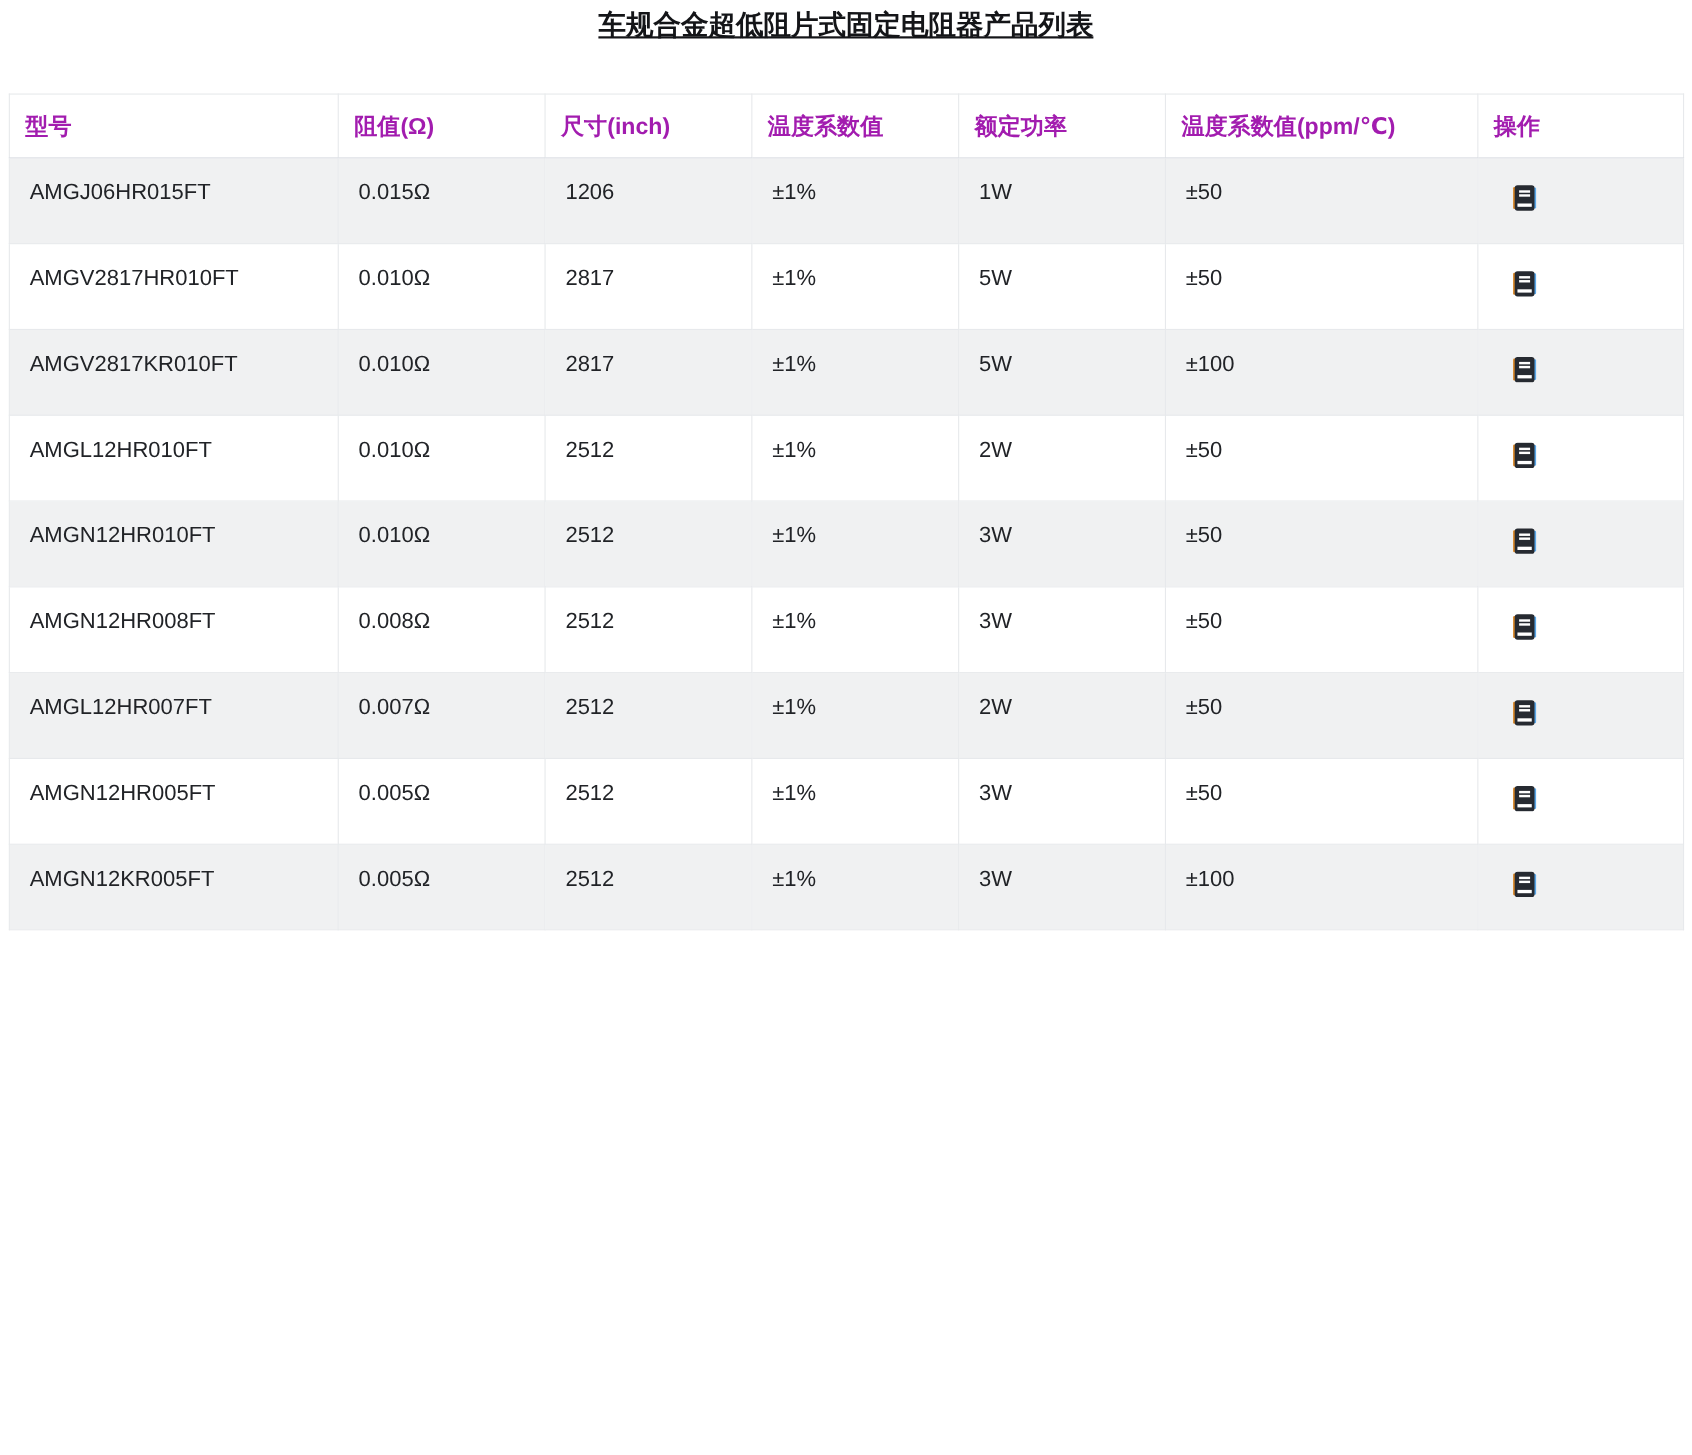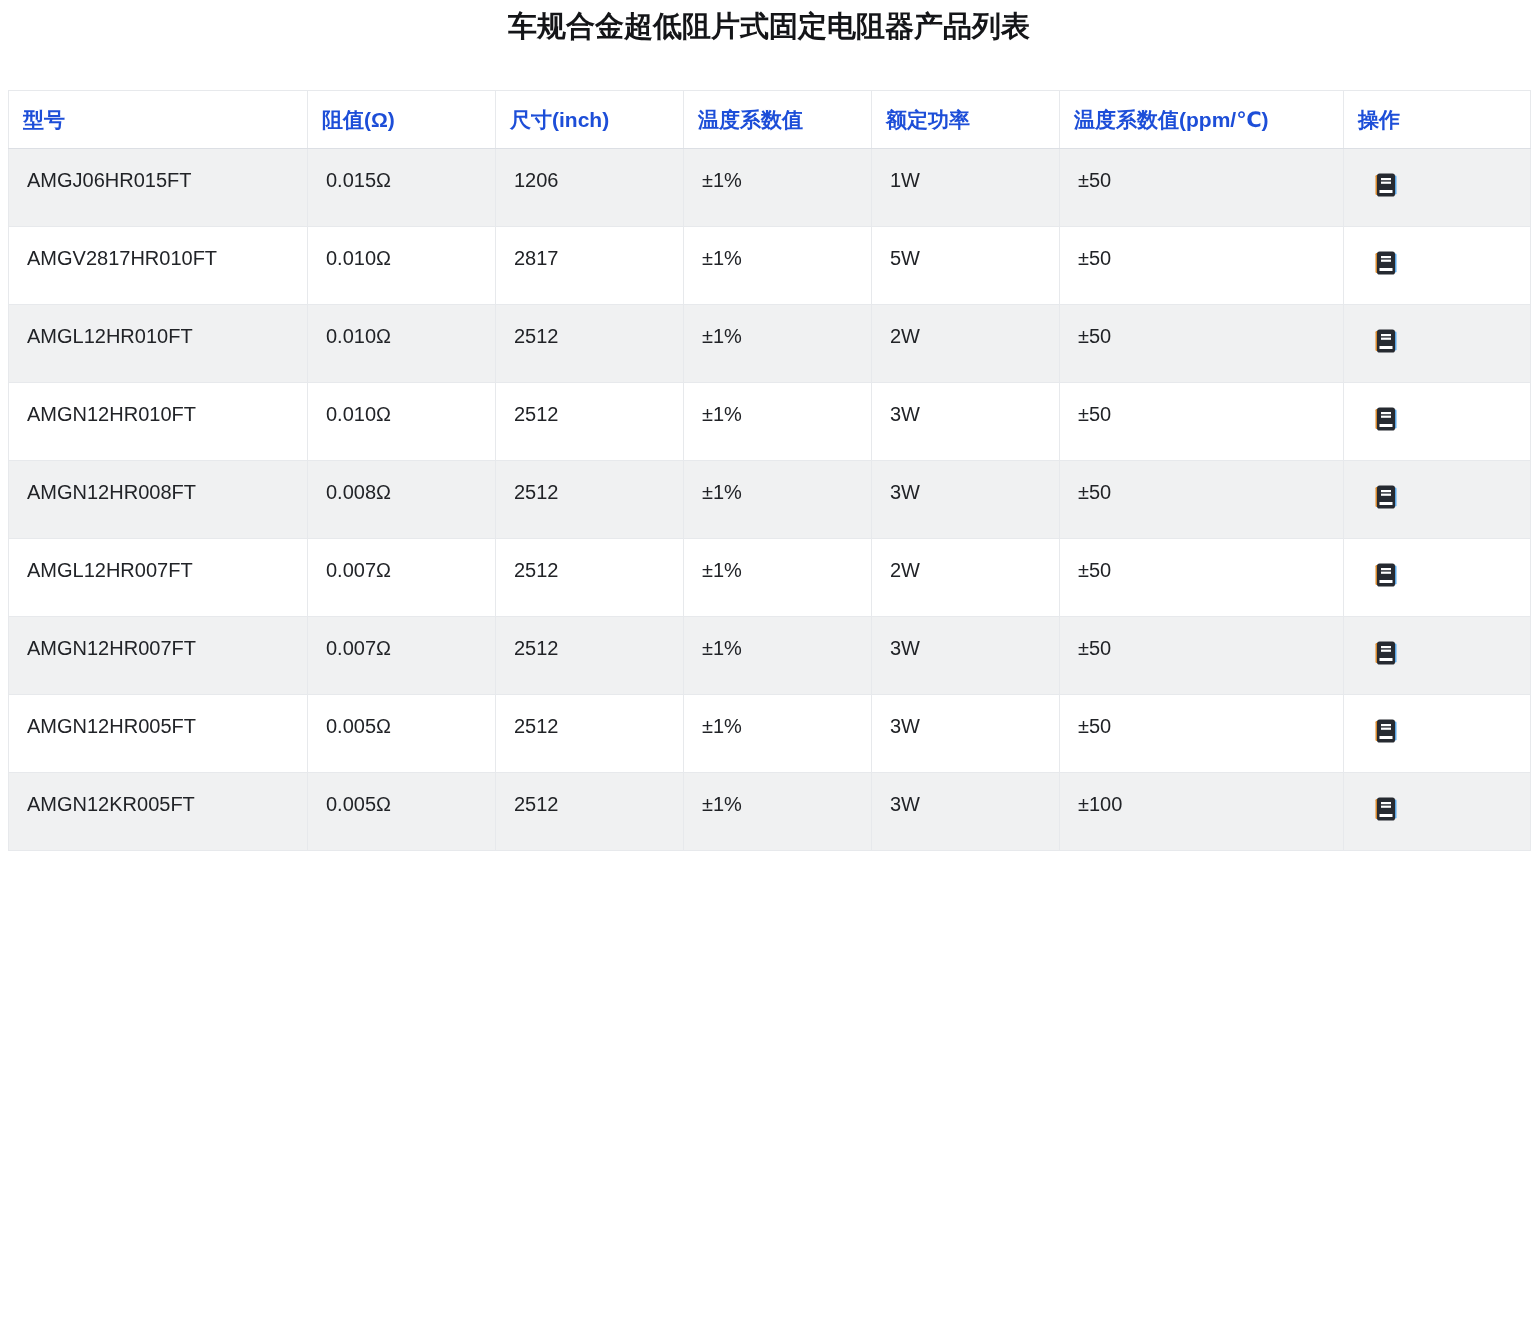--- a/index.html
+++ b/index.html
@@ -9,24 +9,25 @@
     font-family: "Liberation Sans", "DejaVu Sans", sans-serif;
     color: #212327;
   }
   .page {
     width: 1522px;
     padding: 6px 8px 0 8px;
   }
   .page-title {
     margin: 2px 0 0 0;
     text-align: center;
-    font-size: 29px;
+    font-size: 25px;
     line-height: 1.25;
     font-weight: bold;
     color: #141518;
+    text-decoration: underline;
   }
   .table-wrap {
     margin-top: 46px;
   }
   table.product-table {
     width: 100%;
     border-collapse: collapse;
     table-layout: fixed;
   }
   .product-table th,
@@ -37,21 +38,21 @@
     white-space: nowrap;
   }
   .product-table th {
     height: 58px;
     background: #ffffff;
     text-align: left;
     vertical-align: middle;
     padding: 0 10px 0 14px;
     font-size: 21px;
     font-weight: bold;
-    color: #1d4ed8;
+    color: #a21caf;
     border-bottom-color: #dcdfe4;
   }
   .product-table td {
     height: 78px;
     vertical-align: top;
     padding: 20px 10px 0 18px;
     font-size: 20px;
     font-weight: normal;
     color: #212327;
     background: #ffffff;
@@ -137,20 +138,40 @@
           <rect x="18.5" y="2.5" width="3" height="19" rx="1.2" fill="#5aa7e8"></rect>
           <rect x="2" y="0.5" width="18" height="23" rx="2.6" fill="#262a31"></rect>
           <rect x="6" y="5" width="10" height="2.2" fill="#ffffff"></rect>
           <rect x="6" y="8.6" width="10" height="2.2" fill="#ffffff"></rect>
           <rect x="4.5" y="17" width="13" height="3" fill="#ffffff"></rect>
         </svg>
       </button>
     </td>
   </tr>
           <tr>
+    <td>AMGV2817KR010FT</td>
+    <td>0.010Ω</td>
+    <td>2817</td>
+    <td>±1%</td>
+    <td>5W</td>
+    <td>±100</td>
+    <td class="op-cell">
+      <button class="doc-btn" type="button">
+        <svg width="22" height="24" viewBox="0 0 22 24" aria-hidden="true">
+          <rect x="0.5" y="2" width="3" height="20" rx="1.2" fill="#d9892c"></rect>
+          <rect x="18.5" y="2.5" width="3" height="19" rx="1.2" fill="#5aa7e8"></rect>
+          <rect x="2" y="0.5" width="18" height="23" rx="2.6" fill="#262a31"></rect>
+          <rect x="6" y="5" width="10" height="2.2" fill="#ffffff"></rect>
+          <rect x="6" y="8.6" width="10" height="2.2" fill="#ffffff"></rect>
+          <rect x="4.5" y="17" width="13" height="3" fill="#ffffff"></rect>
+        </svg>
+      </button>
+    </td>
+  </tr>
+          <tr>
     <td>AMGL12HR010FT</td>
     <td>0.010Ω</td>
     <td>2512</td>
     <td>±1%</td>
     <td>2W</td>
     <td>±50</td>
     <td class="op-cell">
       <button class="doc-btn" type="button">
         <svg width="22" height="24" viewBox="0 0 22 24" aria-hidden="true">
           <rect x="0.5" y="2" width="3" height="20" rx="1.2" fill="#d9892c"></rect>
@@ -202,40 +223,20 @@
         </svg>
       </button>
     </td>
   </tr>
           <tr>
     <td>AMGL12HR007FT</td>
     <td>0.007Ω</td>
     <td>2512</td>
     <td>±1%</td>
     <td>2W</td>
-    <td>±50</td>
-    <td class="op-cell">
-      <button class="doc-btn" type="button">
-        <svg width="22" height="24" viewBox="0 0 22 24" aria-hidden="true">
-          <rect x="0.5" y="2" width="3" height="20" rx="1.2" fill="#d9892c"></rect>
-          <rect x="18.5" y="2.5" width="3" height="19" rx="1.2" fill="#5aa7e8"></rect>
-          <rect x="2" y="0.5" width="18" height="23" rx="2.6" fill="#262a31"></rect>
-          <rect x="6" y="5" width="10" height="2.2" fill="#ffffff"></rect>
-          <rect x="6" y="8.6" width="10" height="2.2" fill="#ffffff"></rect>
-          <rect x="4.5" y="17" width="13" height="3" fill="#ffffff"></rect>
-        </svg>
-      </button>
-    </td>
-  </tr>
-          <tr>
-    <td>AMGN12HR007FT</td>
-    <td>0.007Ω</td>
-    <td>2512</td>
-    <td>±1%</td>
-    <td>3W</td>
     <td>±50</td>
     <td class="op-cell">
       <button class="doc-btn" type="button">
         <svg width="22" height="24" viewBox="0 0 22 24" aria-hidden="true">
           <rect x="0.5" y="2" width="3" height="20" rx="1.2" fill="#d9892c"></rect>
           <rect x="18.5" y="2.5" width="3" height="19" rx="1.2" fill="#5aa7e8"></rect>
           <rect x="2" y="0.5" width="18" height="23" rx="2.6" fill="#262a31"></rect>
           <rect x="6" y="5" width="10" height="2.2" fill="#ffffff"></rect>
           <rect x="6" y="8.6" width="10" height="2.2" fill="#ffffff"></rect>
           <rect x="4.5" y="17" width="13" height="3" fill="#ffffff"></rect>

